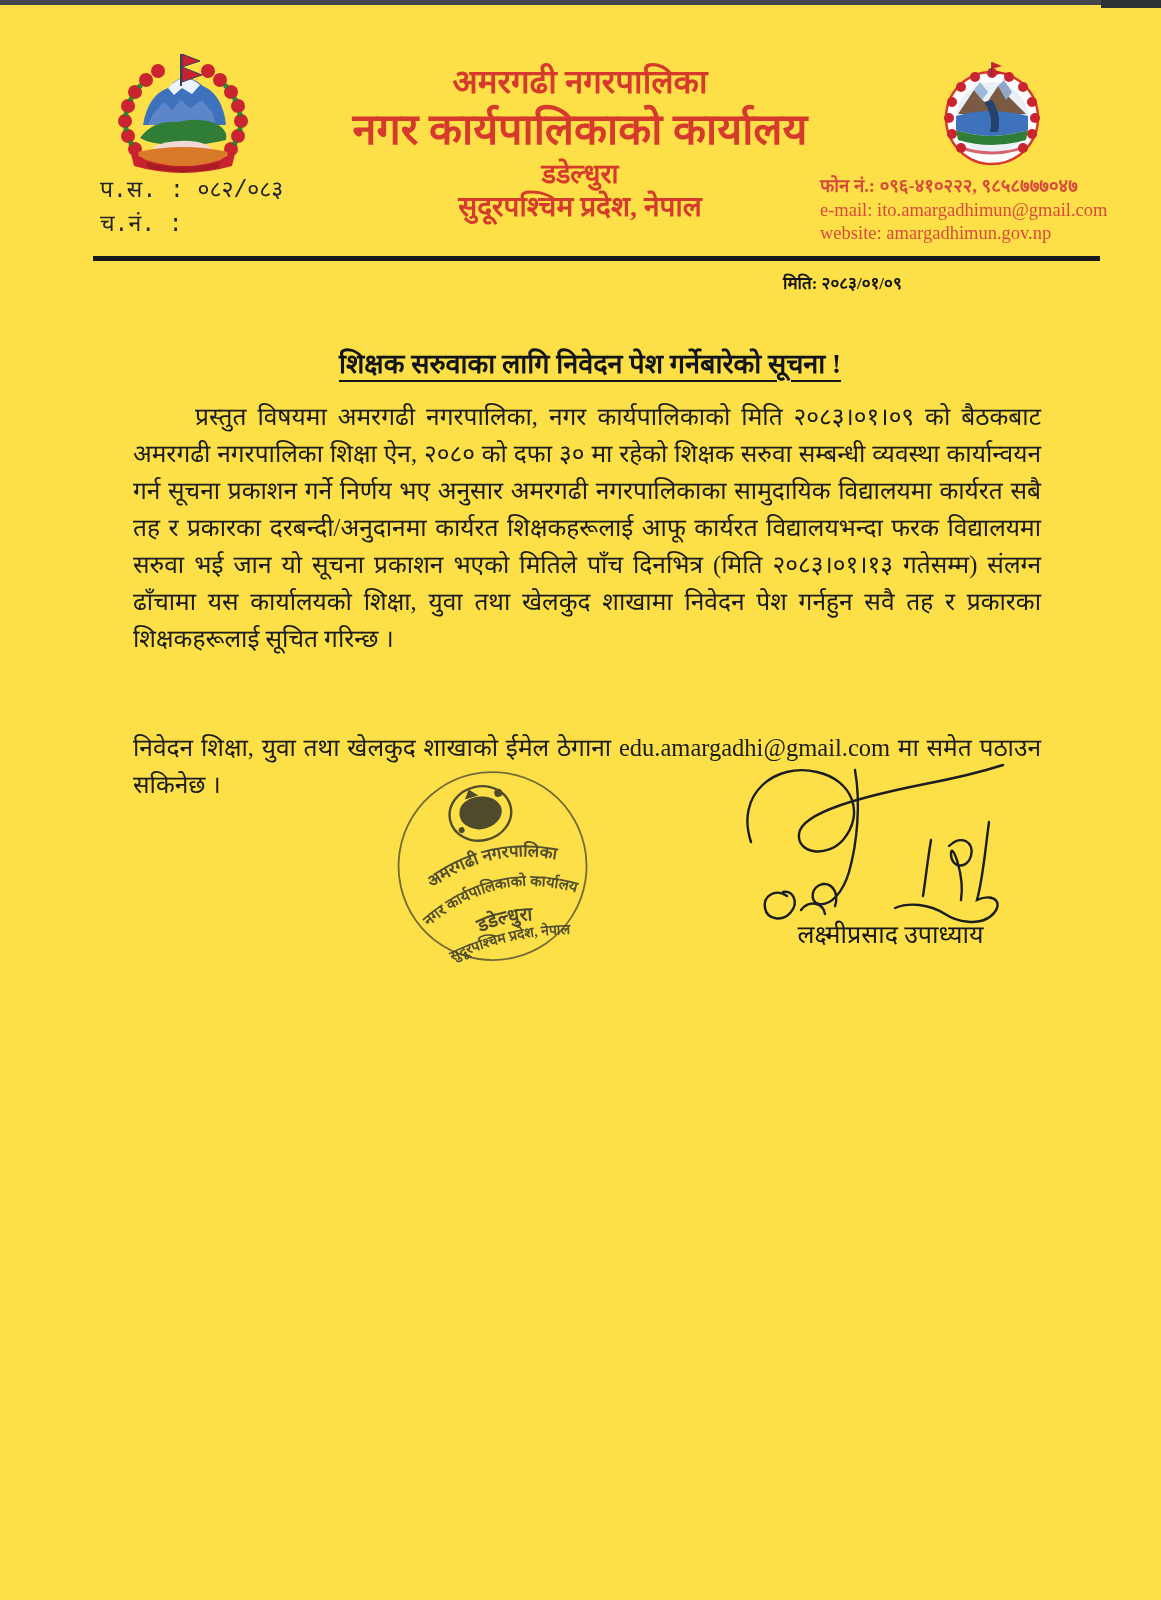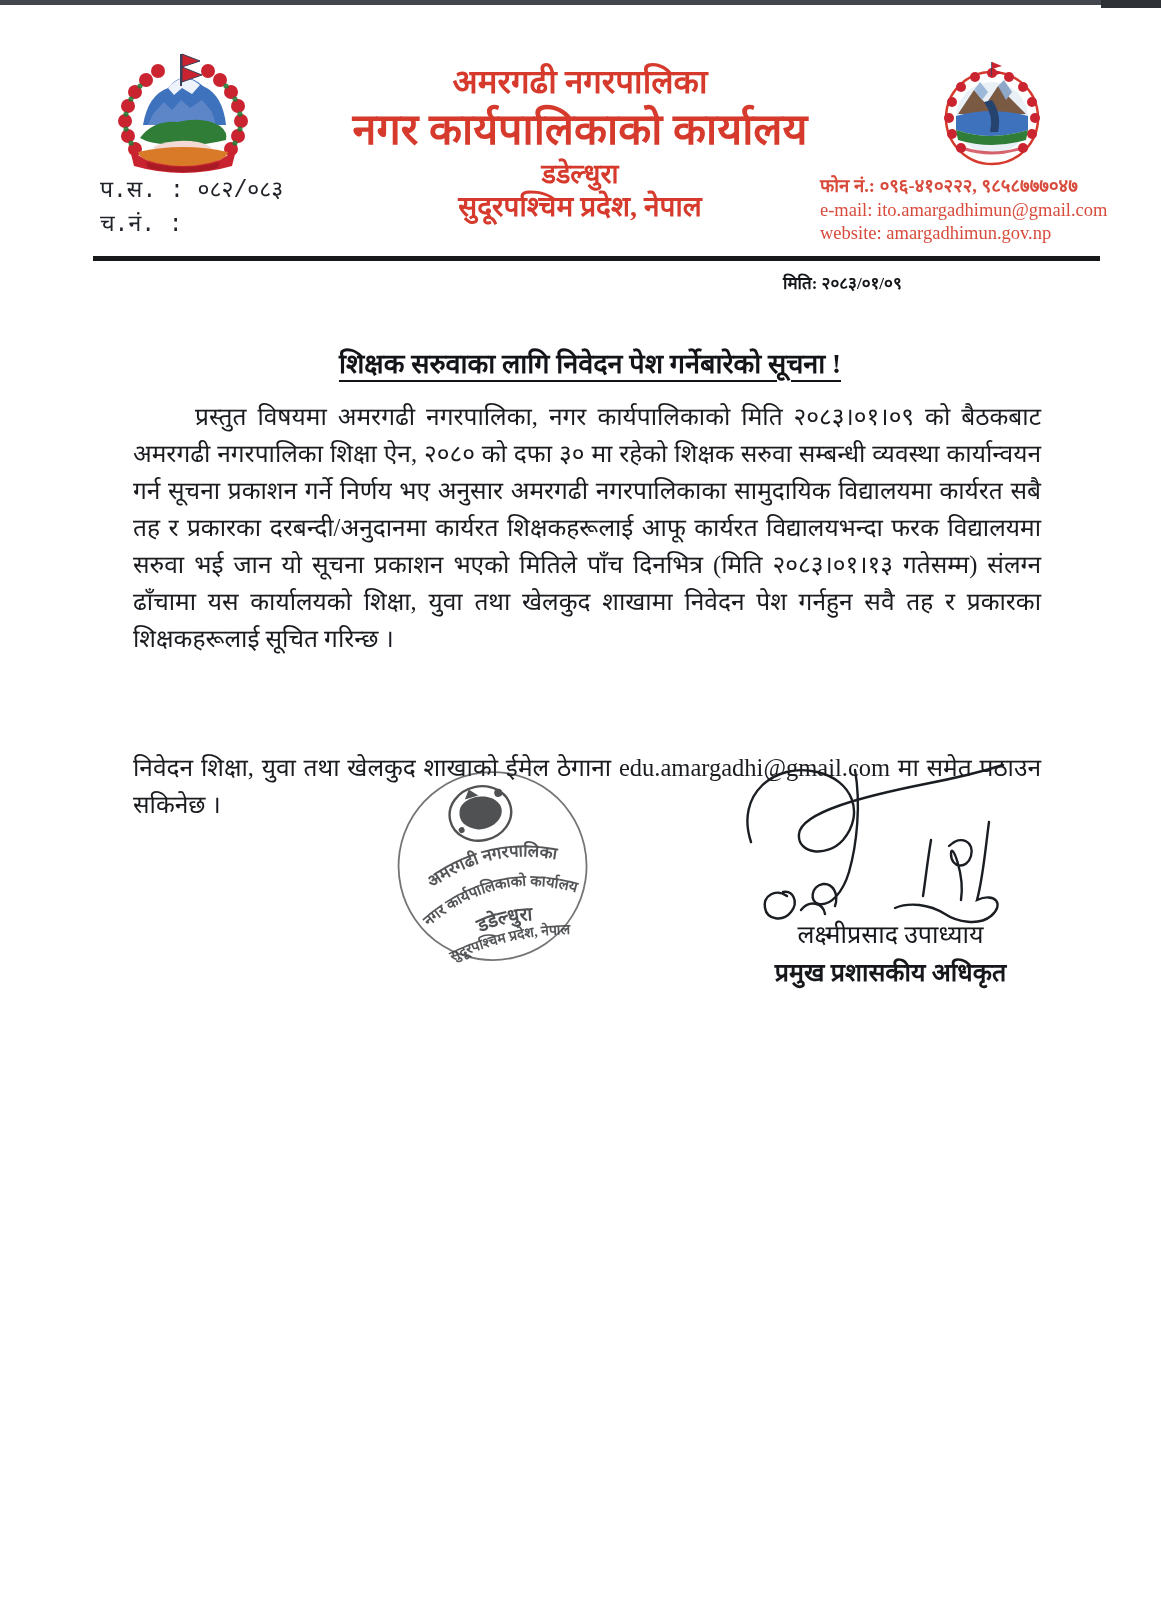--- a/index.html
+++ b/index.html
@@ -1,20 +1,20 @@
 <!DOCTYPE html>
 <html><head>
 <meta charset="utf-8">
 <style>
   html,body{margin:0;padding:0;background:#e8e8e8;}
   .page{
     position:relative;
     width:1161px;height:1600px;
     margin:0 auto;
-    background:#ffffff;
+    background:#fde047;
     overflow:hidden;
     font-family:"Liberation Serif","DejaVu Serif",serif;
     color:#1d1d1d;
   }
   .scan-line{position:absolute;top:0;left:0;width:100%;height:5px;background:#43474d;}
   .scan-line::after{content:"";position:absolute;right:0;top:0;width:60px;height:8px;background:#2e3237;}
 
   
   .emblem-left{position:absolute;left:108px;top:50px;width:150px;height:135px;}
   .emblem-right{position:absolute;left:932px;top:56px;width:120px;height:115px;}
@@ -33,21 +33,21 @@
 
   .subject{position:absolute;left:95px;top:344px;width:990px;text-align:center;margin:0;
     font-size:27px;font-weight:bold;color:#121418;
     }
   .subject span{text-decoration:underline;text-underline-offset:7px;text-decoration-thickness:2px;}
 
   .para{position:absolute;left:133px;width:908px;margin:0;font-size:24.5px;line-height:37px;
     text-align:justify;color:#191b1f;}
   .para.p1{top:398px;text-indent:62px;}
   .para.p2{top:643px;}
-  .para.p3{top:729px;margin-top:20px;}
+  .para.p3{top:729px;}
 
   
   .stamp{position:absolute;left:377px;top:762px;width:232px;height:212px;transform:rotate(-13deg);opacity:.88;}
   .stamp text{fill:#26282b;font-family:"Liberation Serif","DejaVu Serif",serif;}
 
   
   .signature{position:absolute;left:733px;top:752px;width:286px;height:192px;}
   .sig-name{position:absolute;left:738px;top:916px;width:305px;text-align:center;
     font-size:25px;font-weight:normal;color:#15171b;}
   .sig-title{position:absolute;left:733px;top:954px;width:315px;text-align:center;
@@ -211,15 +211,14 @@
         <path d="M 54,144 C 42,136 30,144 32,156 C 34,168 50,170 58,160 C 66,150 60,138 50,140"></path>
         <path d="M 68,158 C 76,148 90,150 92,162"></path>
         <path d="M 198,88 C 194,112 192,132 190,144"></path>
         <path d="M 216,94 C 228,82 242,90 238,104 C 234,118 218,116 218,102 C 218,88 232,122 228,148"></path>
         <path d="M 256,70 C 252,100 250,126 244,148 C 262,140 272,152 258,164 C 246,174 224,170 212,162 C 196,152 176,150 162,156"></path>
       </g>
     </svg>
   </div>
 
   <div class="sig-name">लक्ष्मीप्रसाद उपाध्याय</div>
-  <div class="sig-title">प्रमुख प्रशासकीय अधिकृत</div>
 
 </div>
 
 </body></html>

